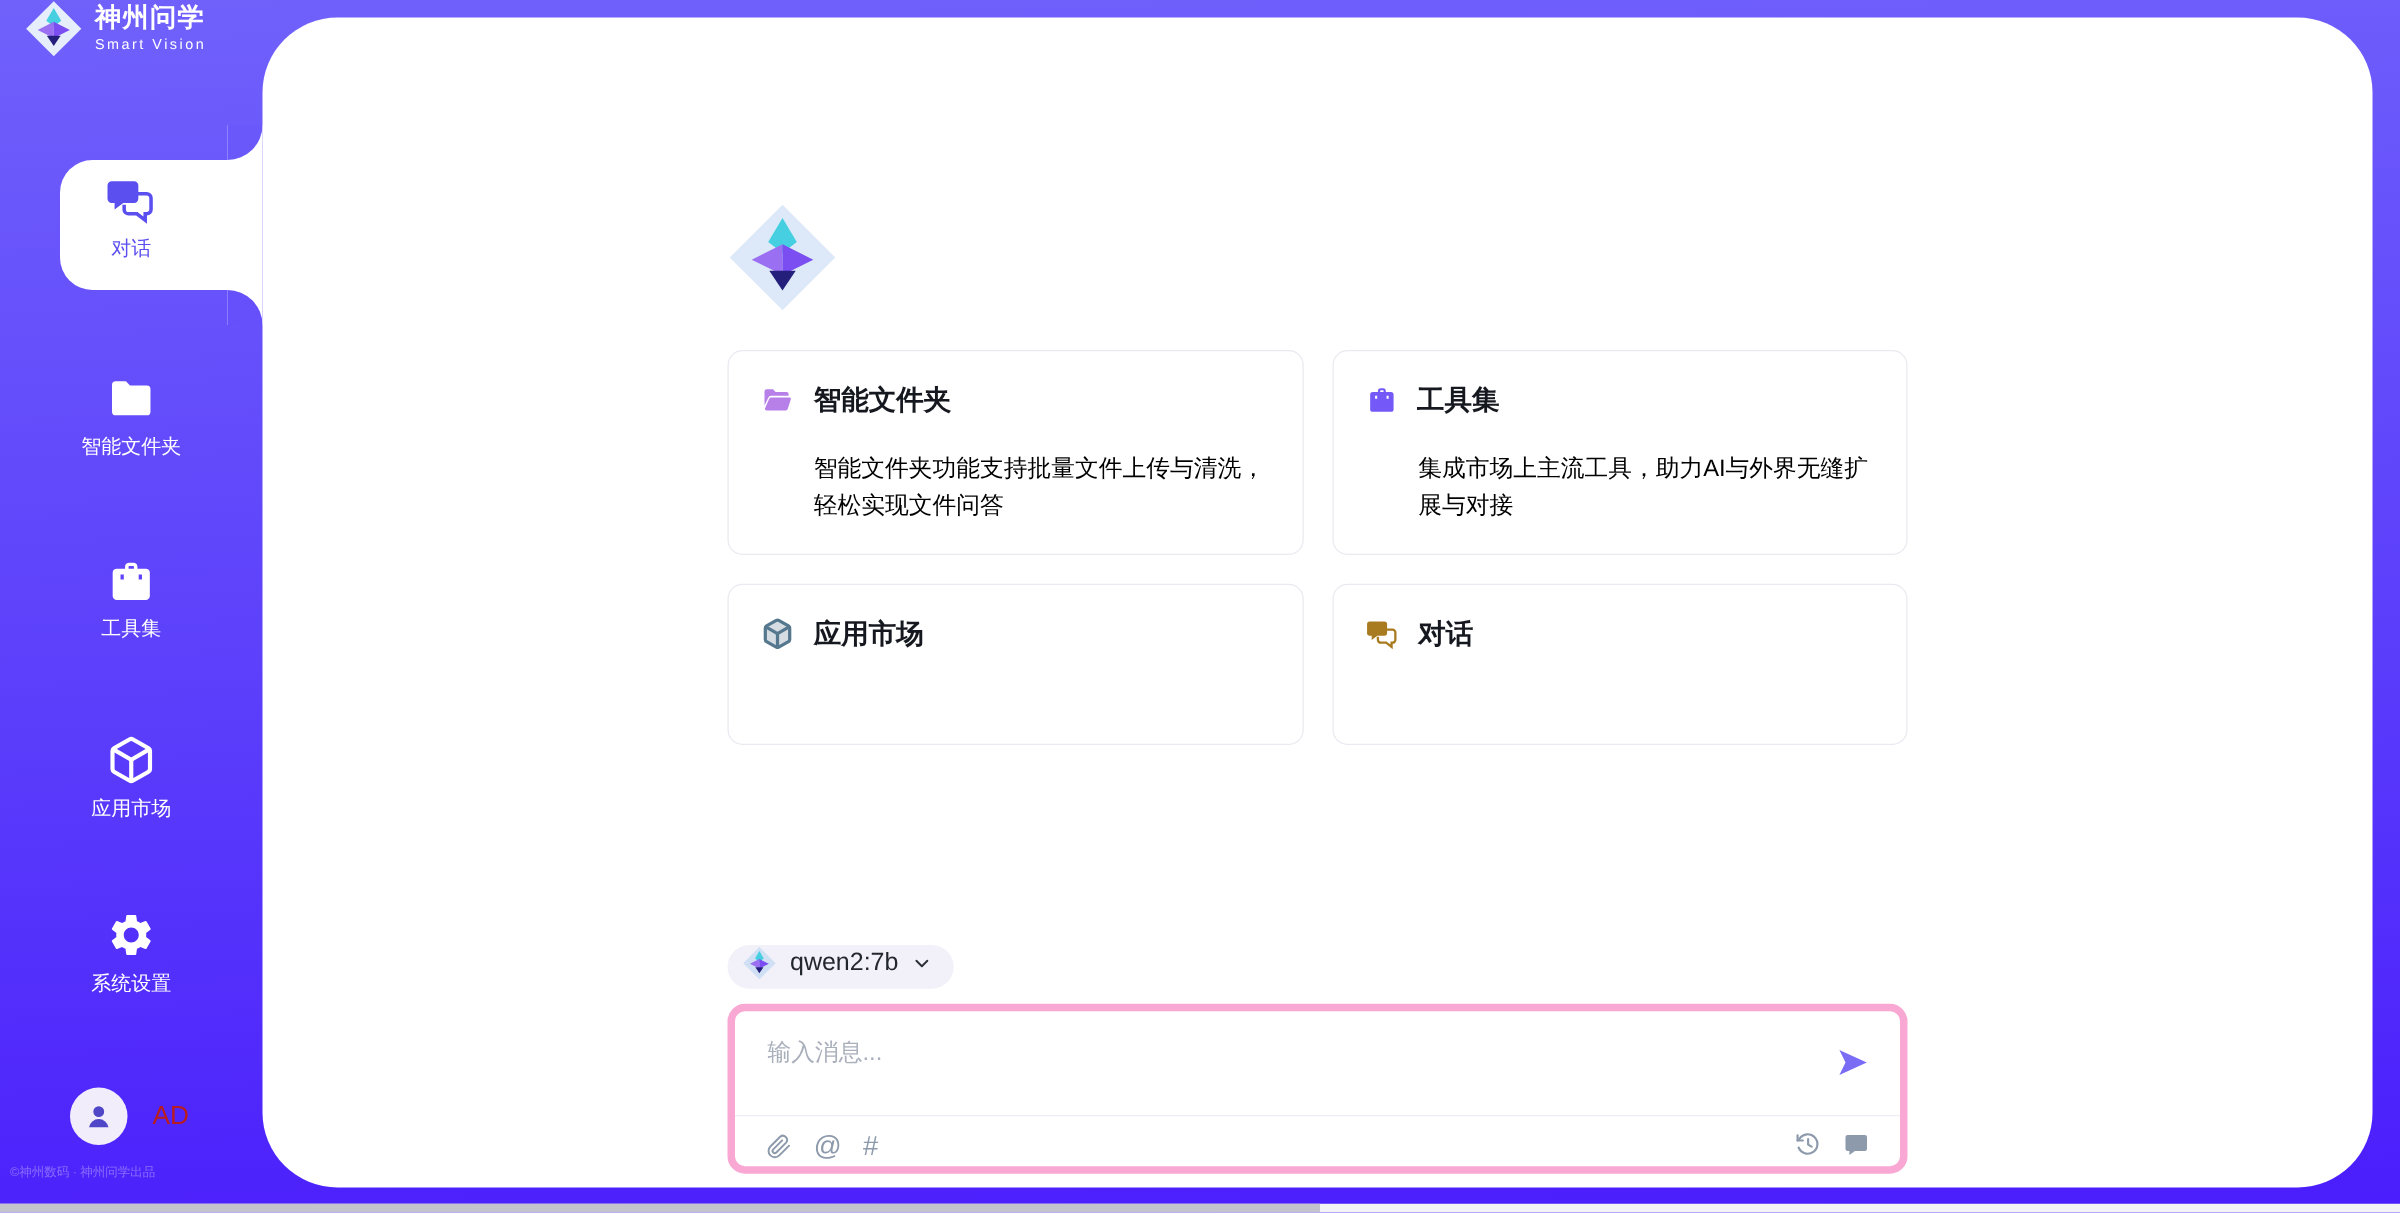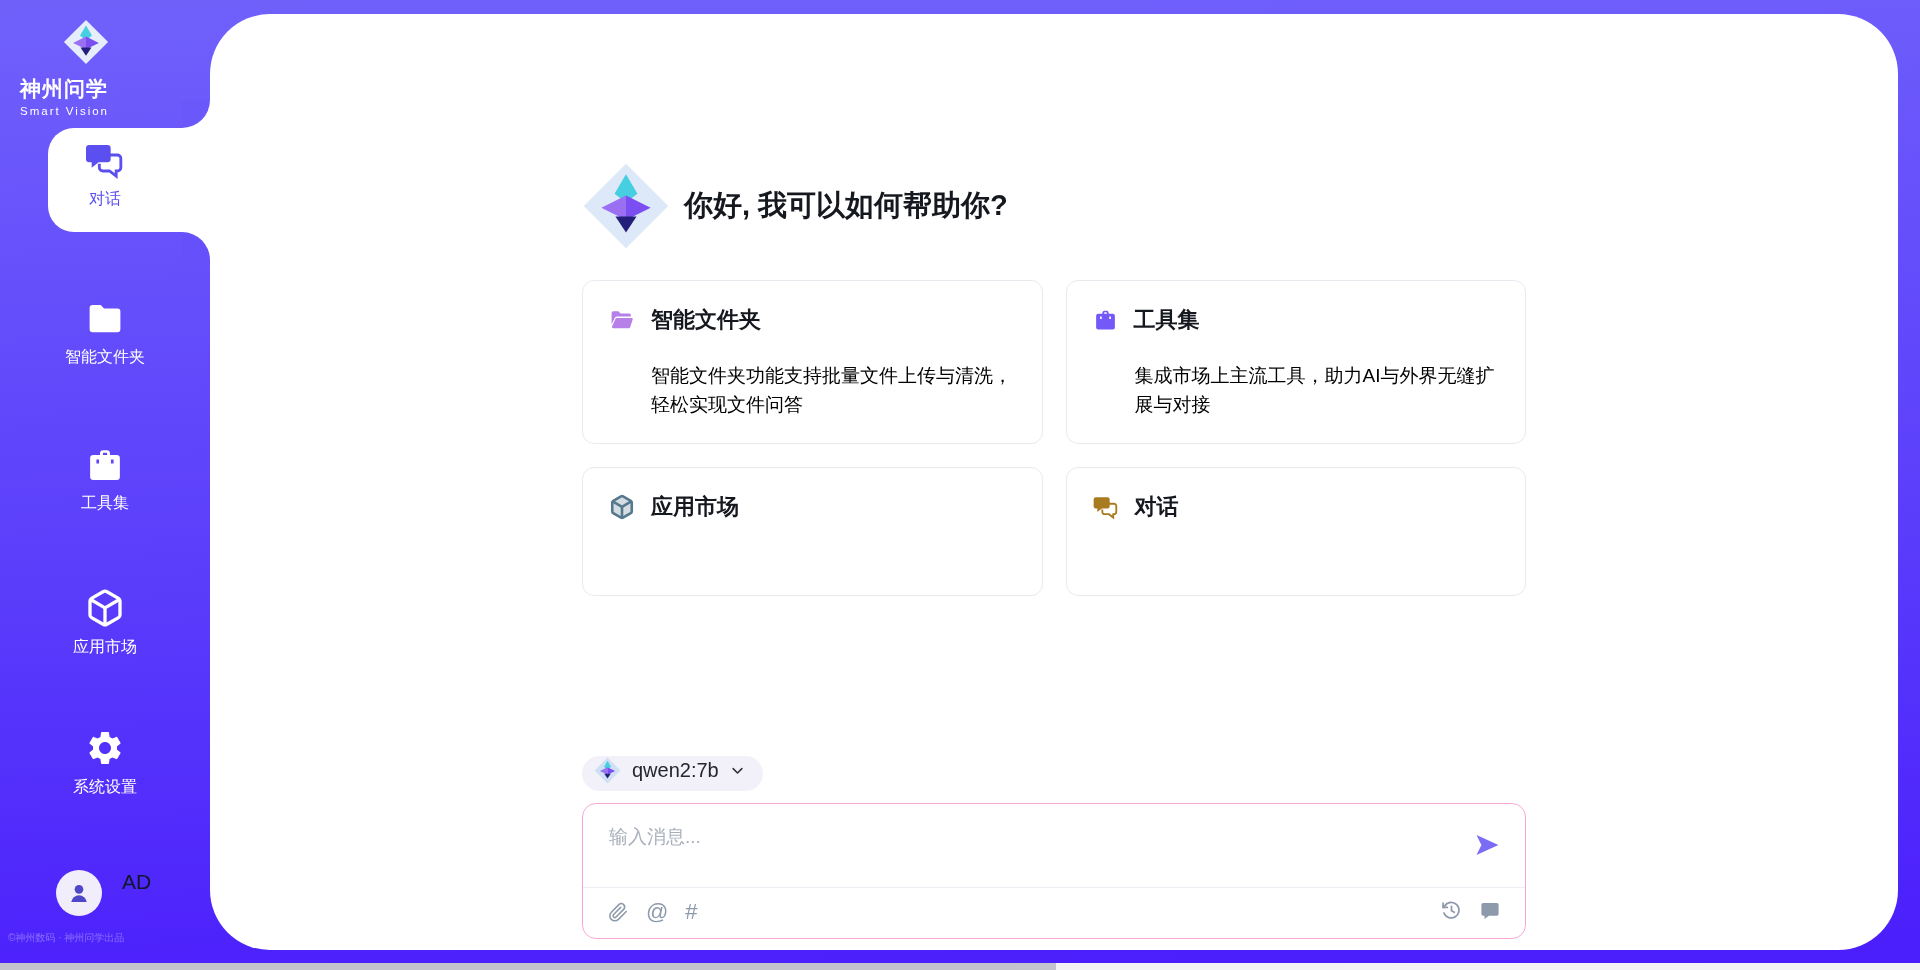--- a/index.html
+++ b/index.html
@@ -10,42 +10,42 @@
   }
   
   .panel{
     position:absolute;left:210px;top:14px;width:1688px;height:936px;
     background:#ffffff;border-radius:60px;
     display:flex;flex-direction:column;align-items:center;
   }
   .content{width:944px;display:flex;flex-direction:column;}
   
   .sidebar{position:absolute;left:0;top:0;width:210px;height:970px;}
-  .brand{position:absolute;left:20px;top:19px;display:flex;align-items:flex-end;gap:10px;flex-direction:column;}
+  .brand{position:absolute;left:20px;top:0;display:flex;align-items:flex-start;gap:10px;}
   .brand-text{display:flex;flex-direction:column;color:#fff;}
   .brand-title{font-size:21px;font-weight:700;letter-spacing:1px;}
   .brand-sub{font-size:11.5px;letter-spacing:2px;margin-top:2px;}
   .side-item{
     position:absolute;left:0;width:210px;display:flex;flex-direction:column;
     align-items:center;gap:9px;color:#ffffff;cursor:pointer;
   }
   .side-item .lbl{font-size:16px;}
   
   .active-tab{
     position:absolute;left:48px;top:128px;width:162px;height:104px;
     background:#ffffff;border-radius:26px 0 0 26px;
   }
   .notch{position:absolute;left:182px;width:28px;height:28px;background:#ffffff;}
   .notch-top{top:100px;}
   .notch-top::after{content:"";position:absolute;inset:0;background:#6b58fb;border-bottom-right-radius:28px;}
   .notch-bottom{top:232px;}
   .notch-bottom::after{content:"";position:absolute;inset:0;background:#6550fb;border-top-right-radius:28px;}
   .side-item.active{top:140px;color:#5b4ff0;}
   .side-item.active .lbl{color:#5b4ff0;font-size:16px;}
-  .user-row{position:absolute;left:56px;top:870px;display:flex;gap:20px;color:#0f172a;font-size:21px;cursor:pointer;}
+  .user-row{position:absolute;left:56px;top:870px;display:flex;align-items:center;gap:20px;color:#b91c1c;font-size:21px;cursor:pointer;}
   .avatar{width:46px;height:46px;border-radius:50%;background:#f1edfb;display:flex;align-items:center;justify-content:center;}
   .side-footer{position:absolute;left:8px;top:931px;width:204px;color:rgba(255,255,255,0.32);font-size:10px;white-space:nowrap;}
   
   .greeting{display:flex;align-items:center;gap:14px;margin-top:146px;height:92px;}
   .greeting h1{font-size:29px;font-weight:700;color:#15181e;margin:0;}
   
   .cards{margin-top:28px;display:grid;grid-template-columns:1fr 1fr;gap:23px;}
   .card{
     border:1px solid #e9e9f0;border-radius:12px;background:#fff;
     padding:24px 26px;box-sizing:border-box;min-height:129px;cursor:pointer;
@@ -56,21 +56,21 @@
   
   .model-pill{
     margin-top:160px;display:inline-flex;align-items:center;gap:11px;
     background:#f2f1f9;border-radius:999px;padding:1px 18px 7px 12px;
     width:fit-content;cursor:pointer;
   }
   .model-name{font-size:20px;color:#23262d;}
   
   .composer{
     margin-top:12px;position:relative;height:136px;background:#fff;
-    border:1px solid #f9a8d4;border-radius:14px;box-sizing:border-box;
+    border:6px solid #f9a8d4;border-radius:14px;box-sizing:border-box;
   }
   .composer textarea{
     position:absolute;left:24px;top:18px;width:840px;height:52px;border:none;outline:none;
     resize:none;font-size:19px;font-family:inherit;color:#374151;background:transparent;
   }
   .composer textarea::placeholder{color:#a9afbb;}
   .send-btn{position:absolute;right:22px;top:26px;width:30px;height:30px;cursor:pointer;background:none;border:none;padding:0;}
   .composer-divider{position:absolute;left:0;right:0;top:83px;height:1px;background:#edeef3;}
   .tools-left{position:absolute;left:24px;top:95px;display:flex;align-items:center;gap:17px;color:#8d9aac;}
   .tools-right{position:absolute;right:24px;top:95px;display:flex;align-items:center;gap:16px;color:#8d9aac;}
@@ -173,21 +173,20 @@
     <div class="greeting">
       <span>
         <svg width="88" height="88" viewBox="0 0 100 100">
           <polygon points="50,2 98,50 50,98 2,50" fill="#dde9f8"></polygon>
           <polygon points="50,14 63,36 50,46 37,36" fill="#45cfe0"></polygon>
           <polygon points="22,52 50,38 50,66" fill="#9a6ff2"></polygon>
           <polygon points="50,38 78,52 50,66" fill="#7a4ef0"></polygon>
           <polygon points="38,62 62,62 50,80" fill="#241f7a"></polygon>
         </svg>
       </span>
-      <h1>你好, 我可以如何帮助你?</h1>
     </div>
 
     <div class="cards">
 
       <div class="card">
         <div class="card-head">
           <span>
             <svg width="26" height="24" viewBox="0 0 24 22" fill="#b77fe8">
               <path d="M2.4 4.6A1.6 1.6 0 0 1 4 3h4.7l1.9 2h8a1.6 1.6 0 0 1 1.6 1.6v1.2H7.3a2.1 2.1 0 0 0-2 1.4L2.4 15V4.6z"></path>
               <path d="M7.4 9.2h13.5a1 1 0 0 1 .95 1.32l-2.3 7.1a1.6 1.6 0 0 1-1.52 1.1H4a1.25 1.25 0 0 1-1.17-1.68l2.96-6.8a1.7 1.7 0 0 1 1.6-1.04z"></path>

